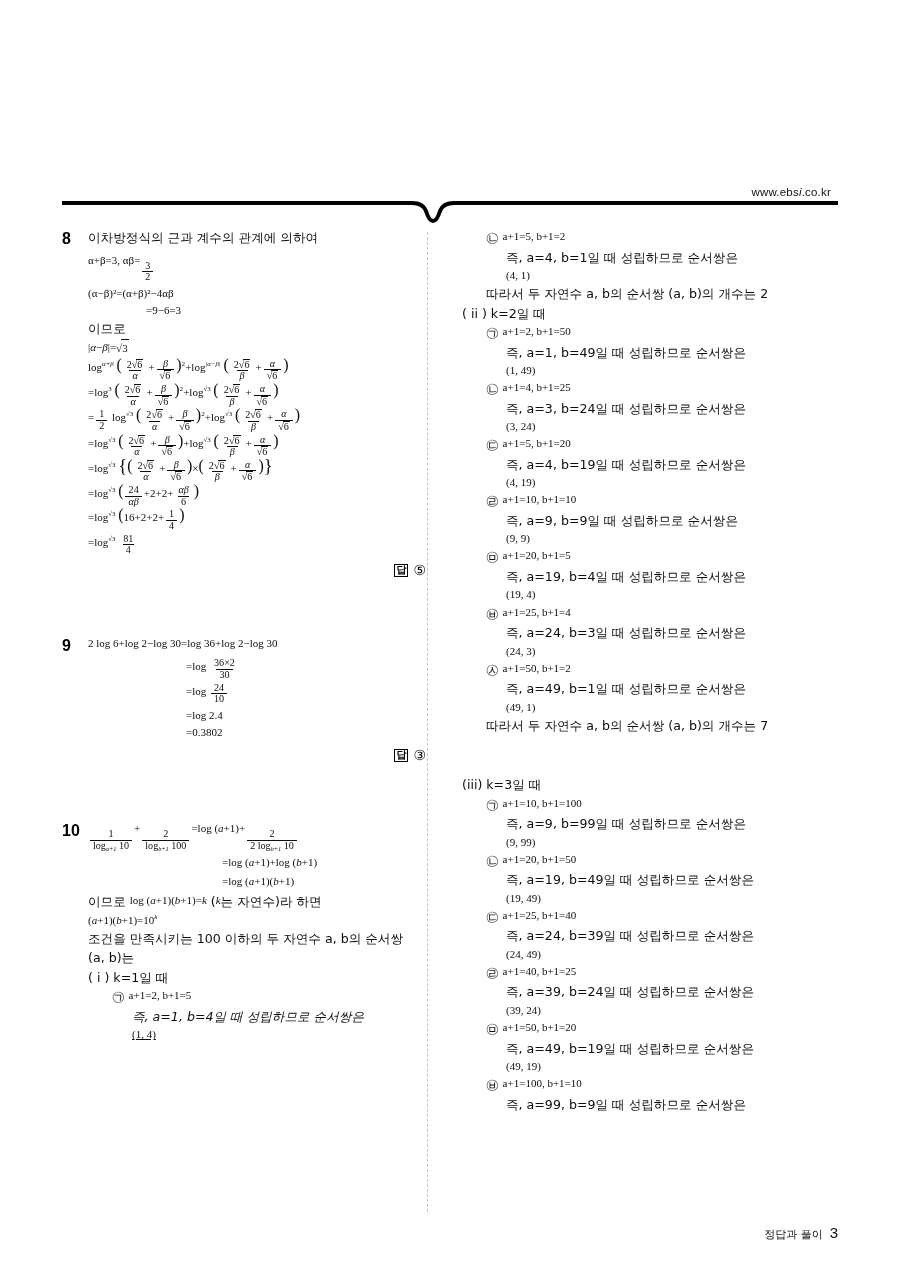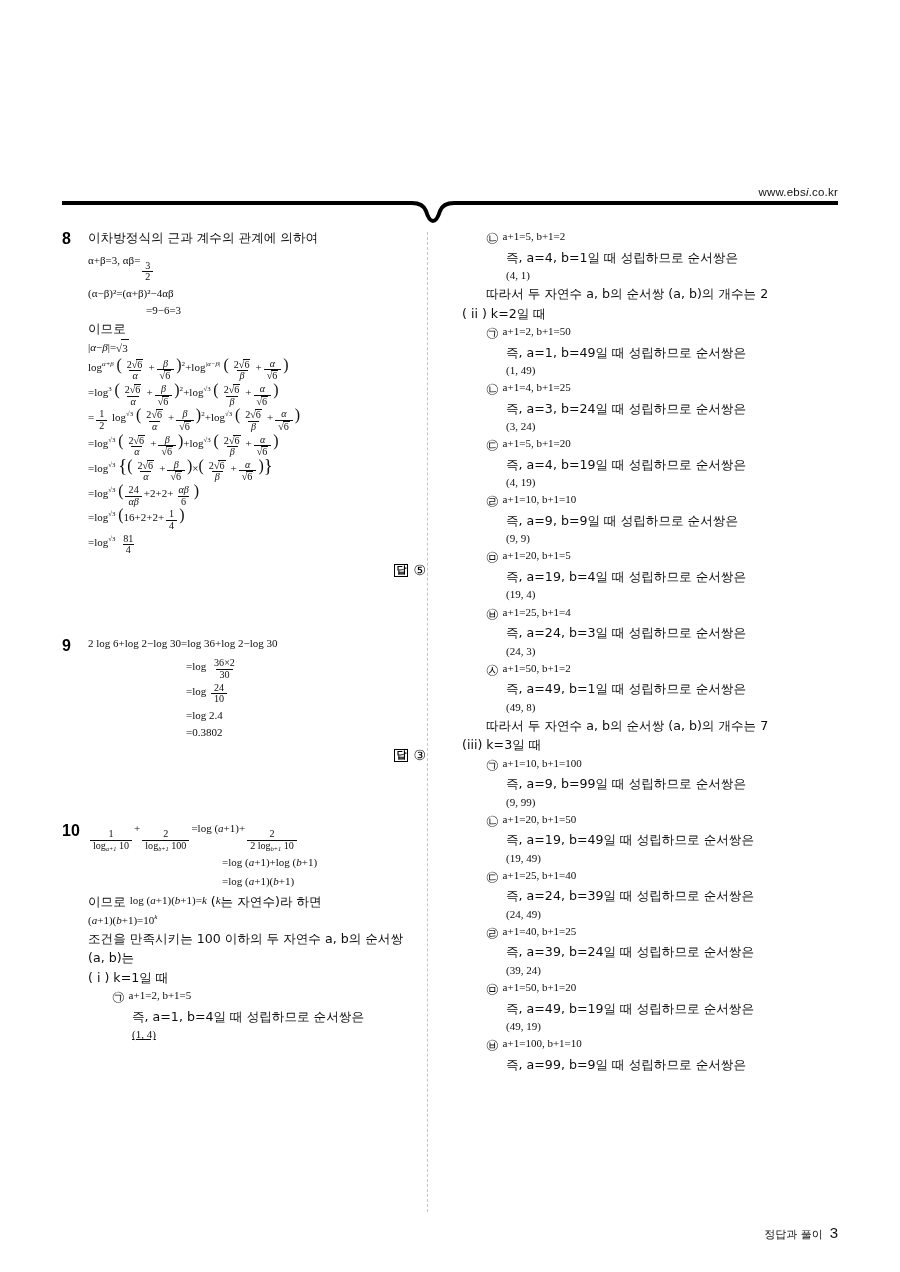--- a/index.html
+++ b/index.html
@@ -15,21 +15,21 @@
     width: 900px;
     height: 1272px;
     background: #ffffff;
     overflow: hidden;
     box-sizing: border-box;
   }
   
   .site-url {
     position: absolute;
     top: 186px;
-    right: 62px;
+    right: 69px;
     font-family: "Liberation Sans", sans-serif;
     font-size: 11.5px;
     color: #111;
     letter-spacing: .2px;
   }
   .site-url .ital { font-style: italic; }
 
   .top-rule-wrap {
     position: absolute;
     top: 200px;
@@ -378,21 +378,21 @@
       </div>
       <div class="row lead26 kor" style="padding-left:26px;text-align:right;">조건을 만족시키는 100 이하의 두 자연수 a, b의 순서쌍</div>
       <div class="row lead26 kor" style="padding-left:26px;">(a, b)는</div>
 
       <div>
         <div class="row kor" style="padding-left:26px;">( i ) k=1일 때</div>
         <div>
           <div class="row kor" style="padding-left:50px;">
             <span>㉠</span>&nbsp;<span class="mth">a+1=2, b+1=5</span>
           </div>
-          <div class="row kor" style="padding-left:70px;">즉, a=1, b=4일 때 성립하므로 순서쌍은</div>
+          <div class="row kor" style="padding-left:70px;font-style:italic;">즉, a=1, b=4일 때 성립하므로 순서쌍은</div>
           <div class="row mth" style="padding-left:70px;text-decoration:underline;">(1, 4)</div>
         </div>
       </div>
     </div>
   </div>
 
   <div class="col col-right">
 
     <div>
       <div class="row kor" style="padding-left:24px;">
@@ -452,28 +452,28 @@
         </div>
         <div class="row kor" style="padding-left:44px;">즉, a=24, b=3일 때 성립하므로 순서쌍은</div>
         <div class="row mth" style="padding-left:44px;">(24, 3)</div>
       </div>
 
       <div>
         <div class="row kor" style="padding-left:24px;">
           <span>㉦</span>&nbsp;<span class="mth">a+1=50, b+1=2</span>
         </div>
         <div class="row kor" style="padding-left:44px;text-align:center;">즉, a=49, b=1일 때 성립하므로 순서쌍은</div>
-        <div class="row mth" style="padding-left:44px;">(49, 8)</div>
+        <div class="row mth" style="padding-left:44px;">(49, 1)</div>
       </div>
 
       <div class="row kor" style="padding-left:24px;">따라서 두 자연수 a, b의 순서쌍 (a, b)의 개수는 7</div>
     </div>
 
     <div>
-      <div class="row kor" style="padding-left:0;">(iii) k=3일 때</div>
+      <div class="row kor" style="padding-left:0;margin-top:40px;">(iii) k=3일 때</div>
 
       <div>
         <div class="row kor" style="padding-left:24px;">
           <span>㉠</span>&nbsp;<span class="mth">a+1=10, b+1=100</span>
         </div>
         <div class="row kor" style="padding-left:44px;">즉, a=9, b=99일 때 성립하므로 순서쌍은</div>
         <div class="row mth" style="padding-left:44px;">(9, 99)</div>
       </div>
 
       <div>

